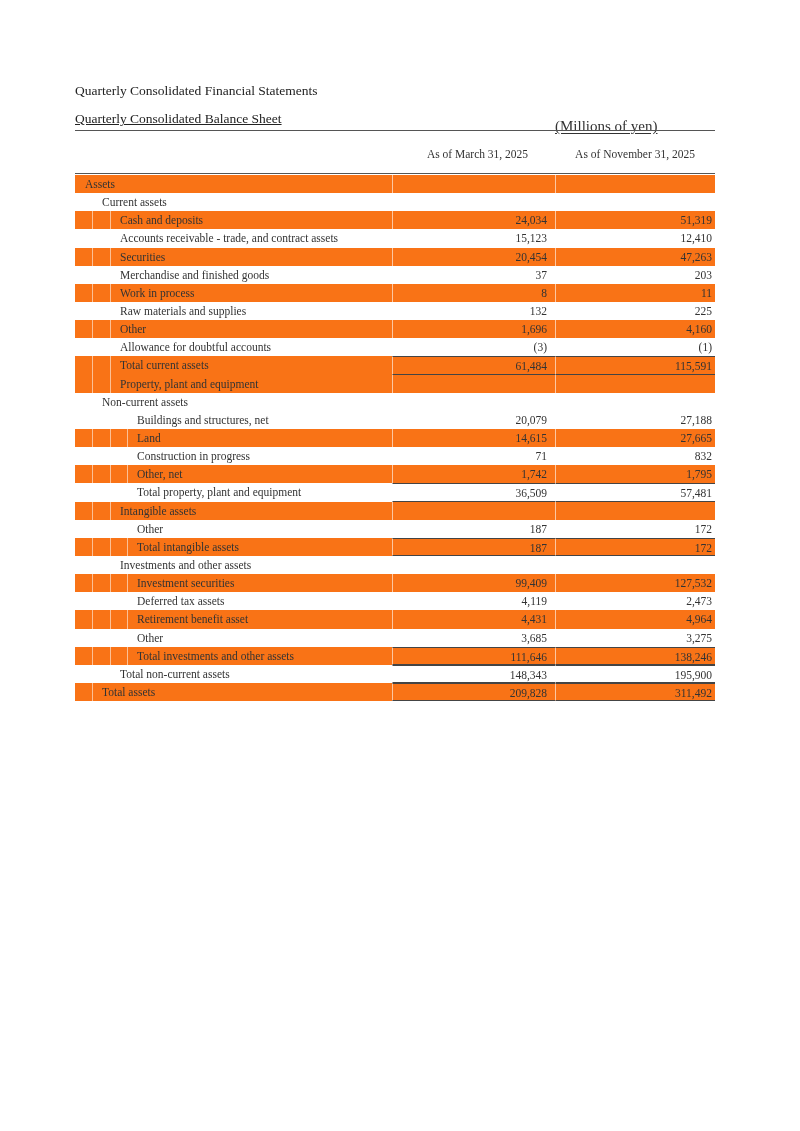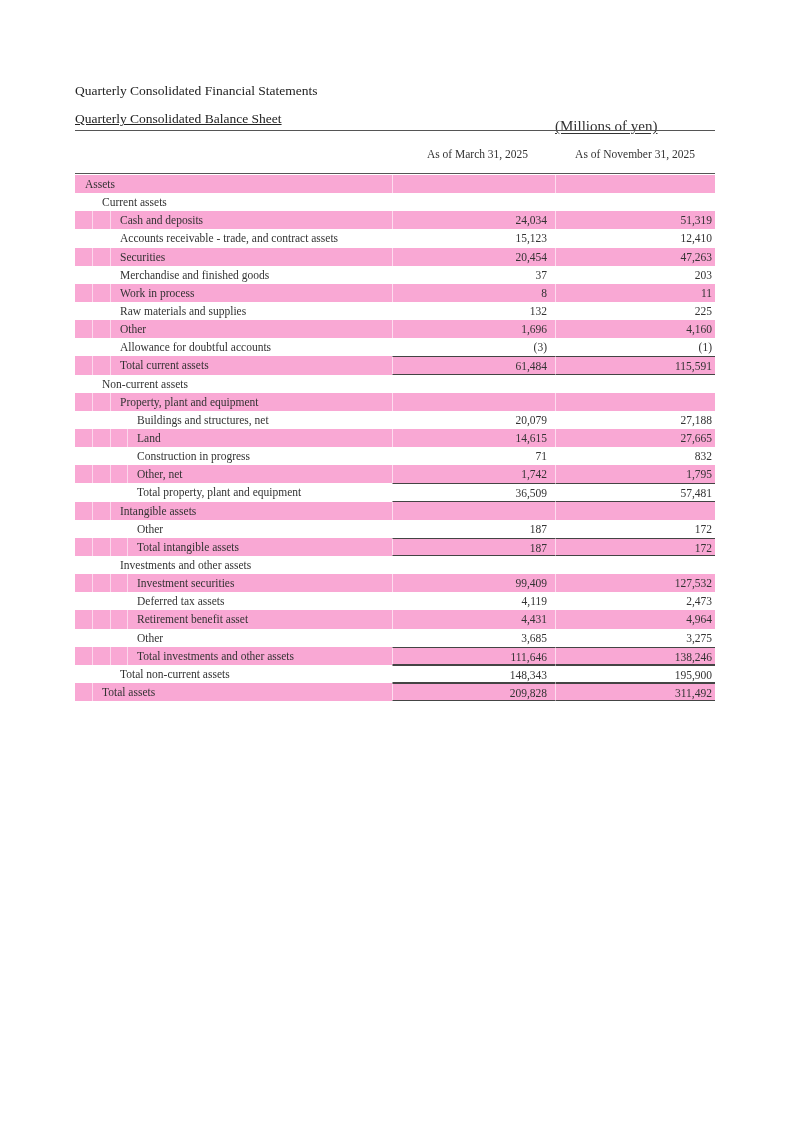--- a/index.html
+++ b/index.html
@@ -13,21 +13,21 @@
   .units { position: absolute; left: 555px; width: 158px; top: 118px; text-align: left; font-size: 15px; color: #333;
            text-decoration: underline; text-underline-offset: 2px; }
   .rule-top { position: absolute; left: 75px; width: 640px; top: 130px; height: 0; border-top: 1.5px solid #555; }
   .col-head { position: absolute; top: 148px; font-size: 11.5px; text-align: center; color: #333; }
   .col-head.c1 { left: 396px; width: 163px; }
   .col-head.c2 { left: 555px; width: 160px; }
   .rule-head { position: absolute; left: 75px; width: 640px; top: 173px; height: 0; border-top: 1.5px solid #555; }
 
   .tbl { position: absolute; left: 75px; top: 175px; width: 640px; }
   .row { position: relative; height: 18.15px; display: flex; font-size: 11.5px; line-height: 18px; }
-  .row.shaded .lab, .row.shaded .val { background: #f9a8d4; }
+  .row.shaded .lab, .row.shaded .val { background: #f97316; }
   .lab { width: 317px; box-sizing: border-box; white-space: nowrap; position: relative; }
   .val { box-sizing: border-box; text-align: right; padding-right: 3px; position: relative; }
   .val.c1 { width: 163px; border-left: 1px solid rgba(255,255,255,0.6); padding-right: 8px; }
   .val.c2 { width: 160px; border-left: 1px solid rgba(255,255,255,0.6); }
   .row.shaded .lab .indent-guide { position: absolute; top: 0; bottom: 0; width: 1px; background: rgba(255,255,255,0.55); }
   .l0 { padding-left: 10px; }
   .l1 { padding-left: 27px; }
   .l2 { padding-left: 45px; }
   .l3 { padding-left: 62px; }
   .val.top-rule { border-top: 1px solid #444; }
@@ -93,27 +93,27 @@
     <div class="row">
       <div class="lab l2">Allowance for doubtful accounts</div>
       <div class="val c1">(3)</div>
       <div class="val c2">(1)</div>
     </div>
     <div class="row shaded">
       <div class="lab l2">Total current assets<span class="indent-guide" style="left: 17px;"></span><span class="indent-guide" style="left: 35px;"></span></div>
       <div class="val c1 top-rule bottom-rule">61,484</div>
       <div class="val c2 top-rule bottom-rule">115,591</div>
     </div>
-    <div class="row">
-      <div class="lab l1">Non-current assets</div>
+    <div class="row shaded">
+      <div class="lab l2">Property, plant and equipment<span class="indent-guide" style="left: 17px;"></span><span class="indent-guide" style="left: 35px;"></span></div>
       <div class="val c1"></div>
       <div class="val c2"></div>
     </div>
-    <div class="row shaded">
-      <div class="lab l2">Property, plant and equipment<span class="indent-guide" style="left: 17px;"></span><span class="indent-guide" style="left: 35px;"></span></div>
+    <div class="row">
+      <div class="lab l1">Non-current assets</div>
       <div class="val c1"></div>
       <div class="val c2"></div>
     </div>
     <div class="row">
       <div class="lab l3">Buildings and structures, net</div>
       <div class="val c1">20,079</div>
       <div class="val c2">27,188</div>
     </div>
     <div class="row shaded">
       <div class="lab l3">Land<span class="indent-guide" style="left: 17px;"></span><span class="indent-guide" style="left: 35px;"></span><span class="indent-guide" style="left: 52px;"></span></div>

